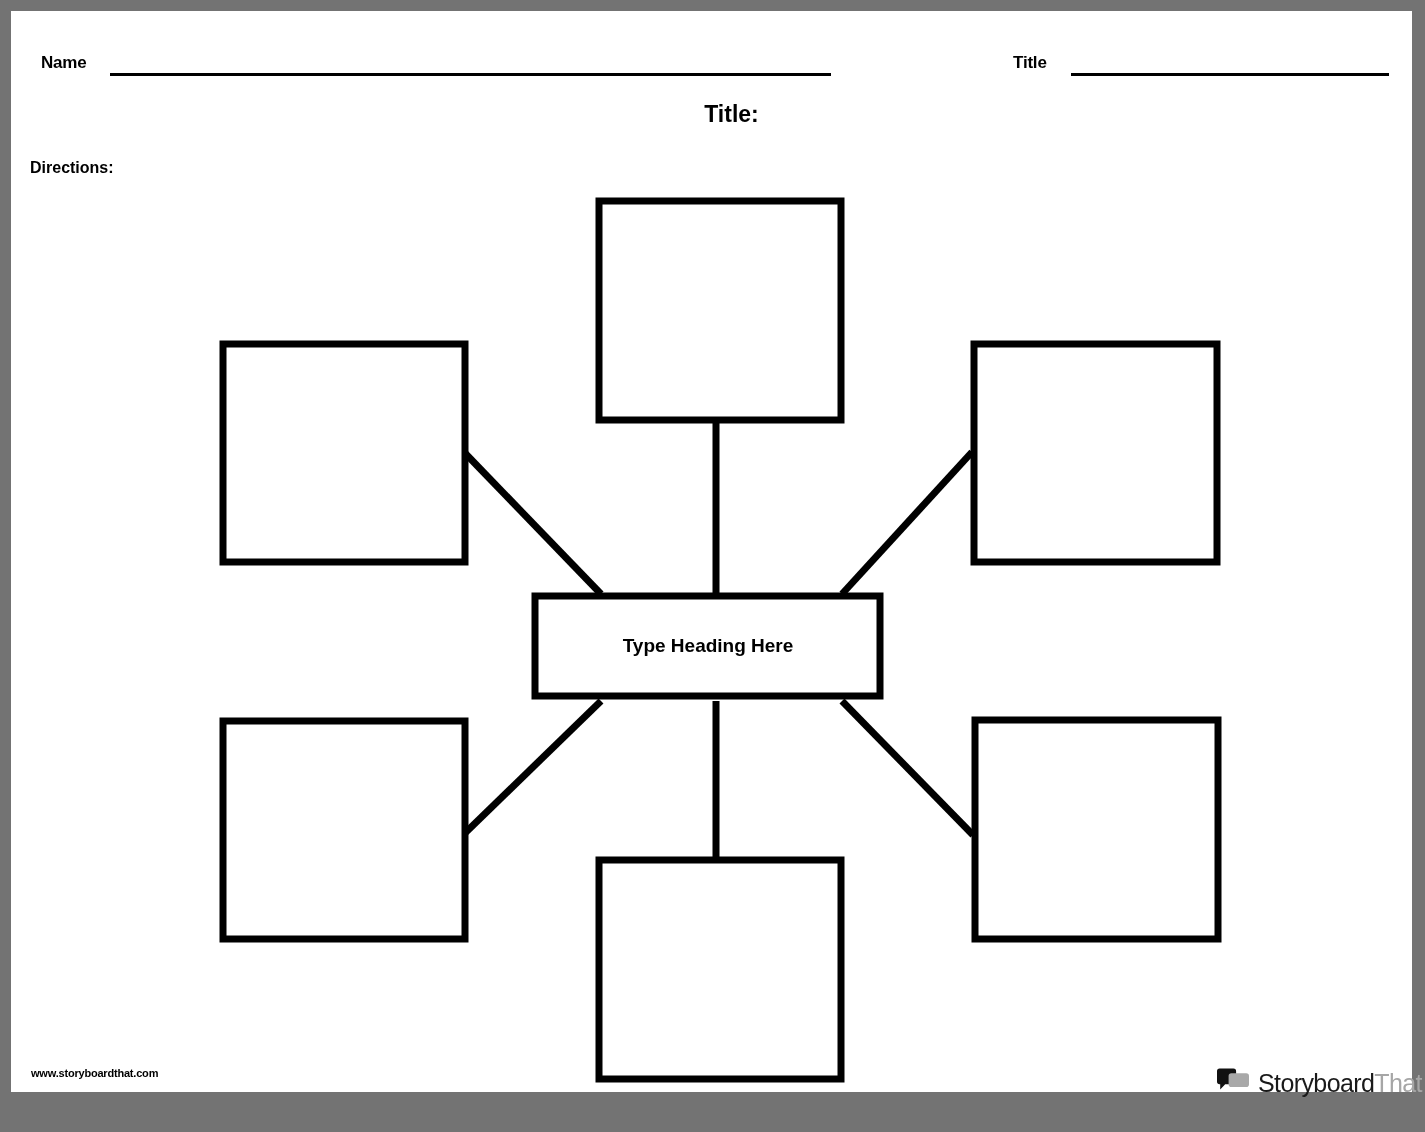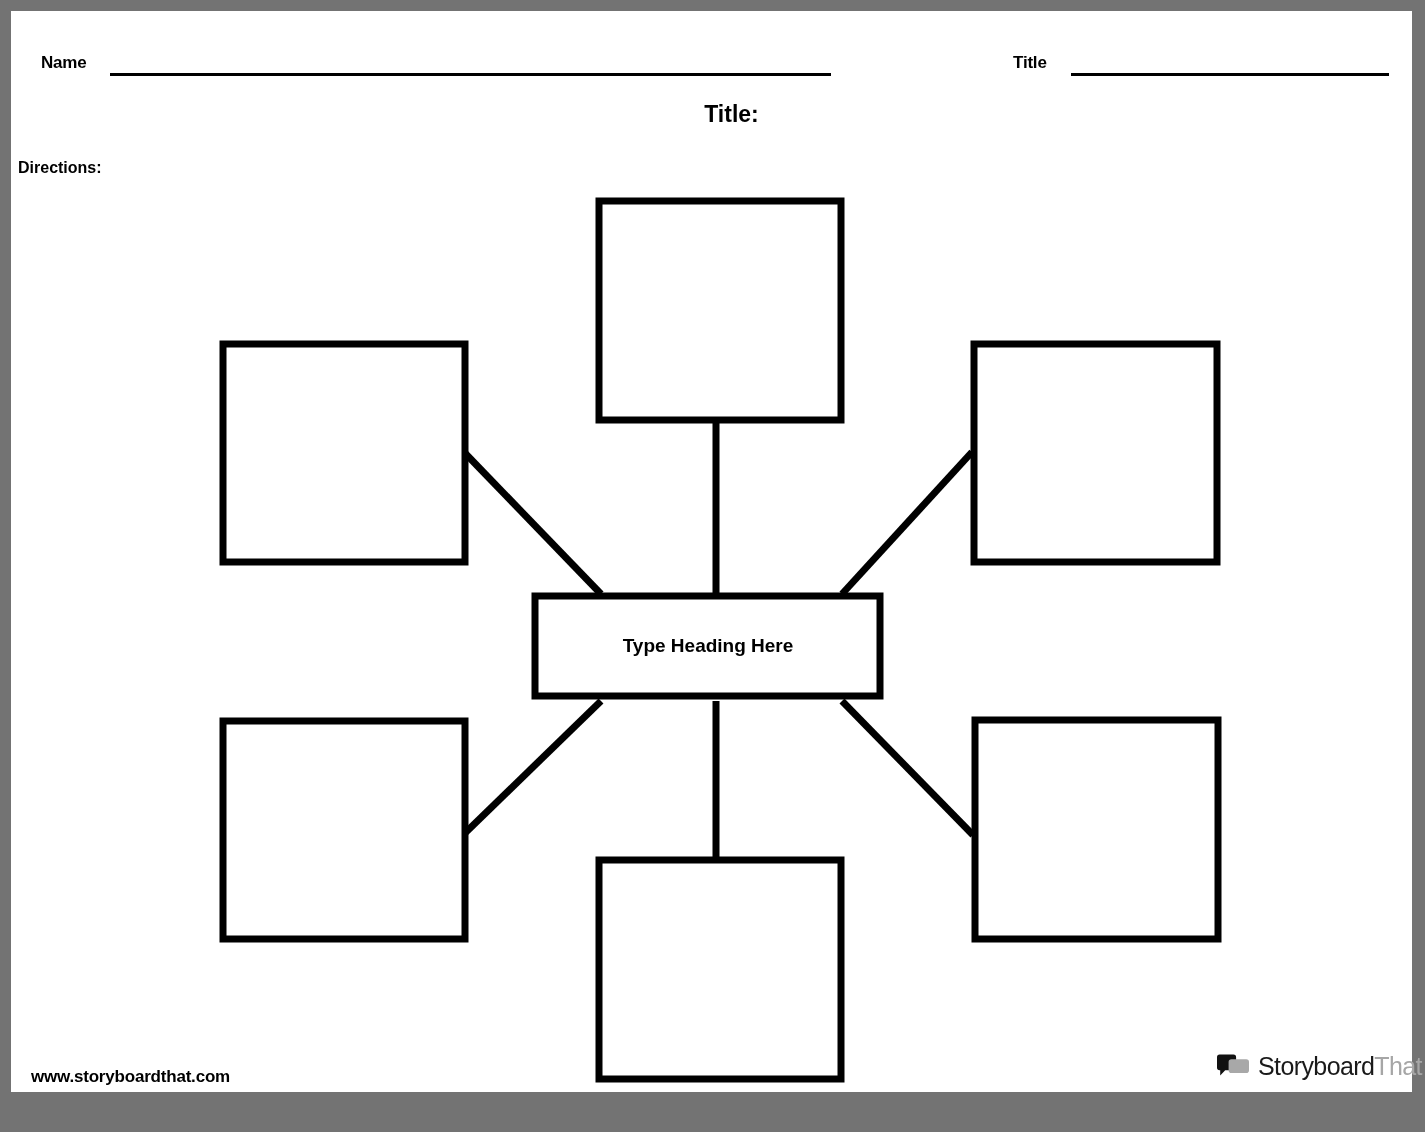--- a/index.html
+++ b/index.html
@@ -61,21 +61,21 @@
     text-align: center;
     font-weight: bold;
     font-size: 23px;
     color: #000000;
   }
   #title-text span { position: relative; left: 10px; margin-left: 20px; }
 
   
   #directions-label {
     position: absolute;
-    left: 7px;
+    left: 19px;
     top: 148px;
     font-weight: bold;
     font-size: 16px;
     color: #000000;
   }
 
   
   #diagram {
     position: absolute;
     left: 0;
@@ -102,33 +102,33 @@
     fill: #000000;
     text-anchor: middle;
   }
 
   
   #site-url {
     position: absolute;
     left: 20px;
     top: 1056px;
     font-weight: bold;
-    font-size: 17px;
+    font-size: 11px;
     color: #000000;
     letter-spacing: -0.2px;
   }
 
   #logo {
     position: absolute;
     left: 1205px;
     top: 1043px;
     width: 200px;
     height: 42px;
     display: flex;
-    align-items: flex-start;
+    align-items: flex-end;
     gap: 8px;
   }
   #logo-mark { width: 34px; height: 28px; flex: none; }
   #logo-text {
     font-size: 25px;
     letter-spacing: -0.6px;
     white-space: nowrap;
     line-height: 1;
   }
   #logo-text .brand-a { color: #1a1a1a; }

